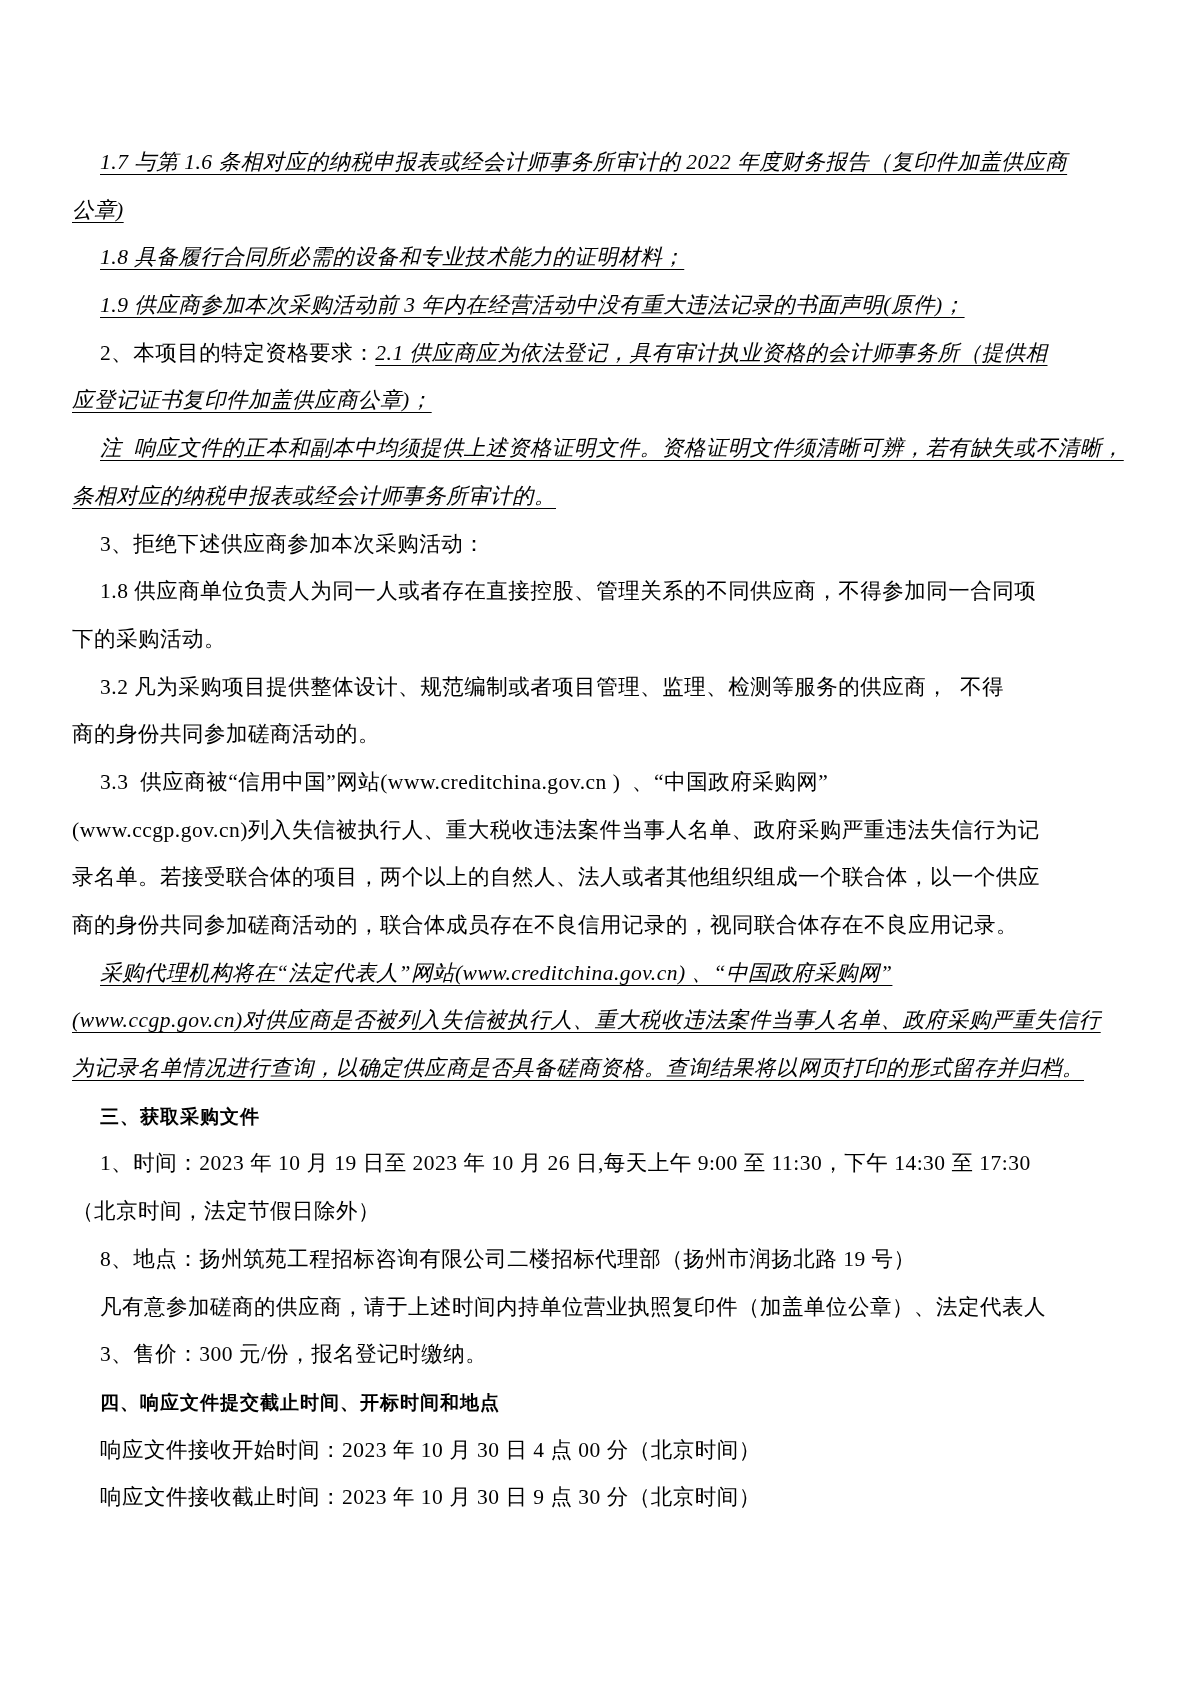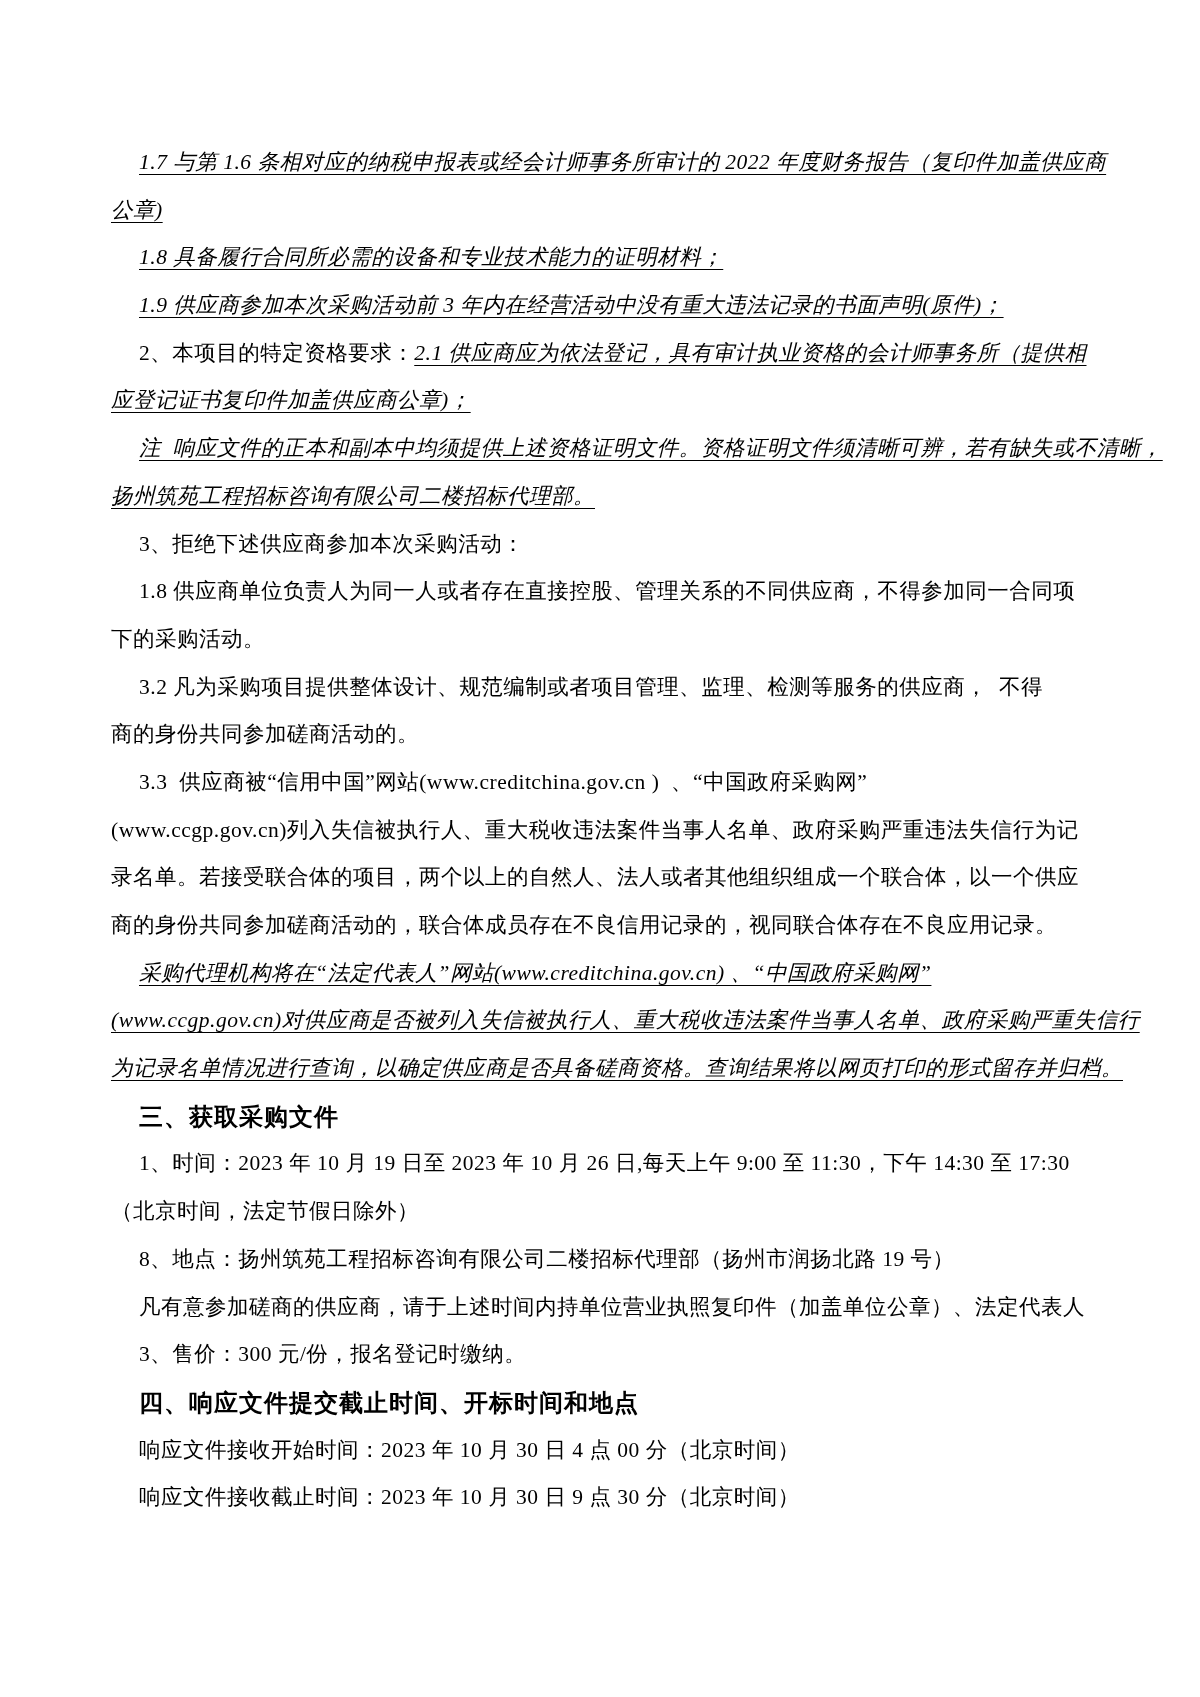--- a/index.html
+++ b/index.html
@@ -2,48 +2,48 @@
 <html><head>
 <meta charset="utf-8">
 <style>
   html,body{margin:0;padding:0;}
   body{
     width:1200px;height:1697px;background:#ffffff;color:#000;
     font-family:"Liberation Serif","DejaVu Serif",serif;
     overflow:hidden;
   }
   .doc{
-    padding:139px 140px 0 111px;
+    padding:139px 140px 0 72px;
   }
   .line{
     height:47.7px;line-height:47.7px;
     font-size:21.5px;white-space:pre;
     letter-spacing:0.5px;
   }
   .ind{padding-left:28px;}
   .it{font-style:italic;}
   .ul{text-decoration:underline;text-underline-offset:5px;text-decoration-thickness:1.2px;}
   .hd{
     font-family:"Liberation Sans","DejaVu Sans",sans-serif;
-    font-weight:700;font-size:24px;letter-spacing:1px;
+    font-weight:700;font-size:19px;letter-spacing:1px;
   }
 </style>
 </head>
 <body>
 
 <main class="doc">
   <div id="doc-body">
       <div class="line ind"><span class="it ul">1.7 与第 1.6 条相对应的纳税申报表或经会计师事务所审计的 2022 年度财务报告（复印件加盖供应商</span></div>
       <div class="line"><span class="it ul">公章)</span></div>
       <div class="line ind"><span class="it ul">1.8 具备履行合同所必需的设备和专业技术能力的证明材料；</span></div>
       <div class="line ind"><span class="it ul">1.9 供应商参加本次采购活动前 3 年内在经营活动中没有重大违法记录的书面声明(原件)；</span></div>
       <div class="line ind"><span class="">2、本项目的特定资格要求：</span><span class="it ul">2.1 供应商应为依法登记，具有审计执业资格的会计师事务所（提供相</span></div>
       <div class="line"><span class="it ul">应登记证书复印件加盖供应商公章)；</span></div>
       <div class="line ind"><span class="it ul">注  响应文件的正本和副本中均须提供上述资格证明文件。资格证明文件须清晰可辨，若有缺失或不清晰，</span></div>
-      <div class="line"><span class="it ul">扬州筑苑工程招标咨询有限公司二楼招标代理部。</span></div>
+      <div class="line"><span class="it ul">条相对应的纳税申报表或经会计师事务所审计的。</span></div>
       <div class="line ind"><span class="">3、拒绝下述供应商参加本次采购活动：</span></div>
       <div class="line ind"><span class="">1.8 供应商单位负责人为同一人或者存在直接控股、管理关系的不同供应商，不得参加同一合同项</span></div>
       <div class="line"><span class="">下的采购活动。</span></div>
       <div class="line ind"><span class="">3.2 凡为采购项目提供整体设计、规范编制或者项目管理、监理、检测等服务的供应商，  不得</span></div>
       <div class="line"><span class="">商的身份共同参加磋商活动的。</span></div>
       <div class="line ind"><span class="">3.3  供应商被“信用中国”网站(www.creditchina.gov.cn )  、“中国政府采购网”</span></div>
       <div class="line"><span class="">(www.ccgp.gov.cn)列入失信被执行人、重大税收违法案件当事人名单、政府采购严重违法失信行为记</span></div>
       <div class="line"><span class="">录名单。若接受联合体的项目，两个以上的自然人、法人或者其他组织组成一个联合体，以一个供应</span></div>
       <div class="line"><span class="">商的身份共同参加磋商活动的，联合体成员存在不良信用记录的，视同联合体存在不良应用记录。</span></div>
       <div class="line ind"><span class="it ul">采购代理机构将在“法定代表人”网站(www.creditchina.gov.cn) 、“中国政府采购网”</span></div>

